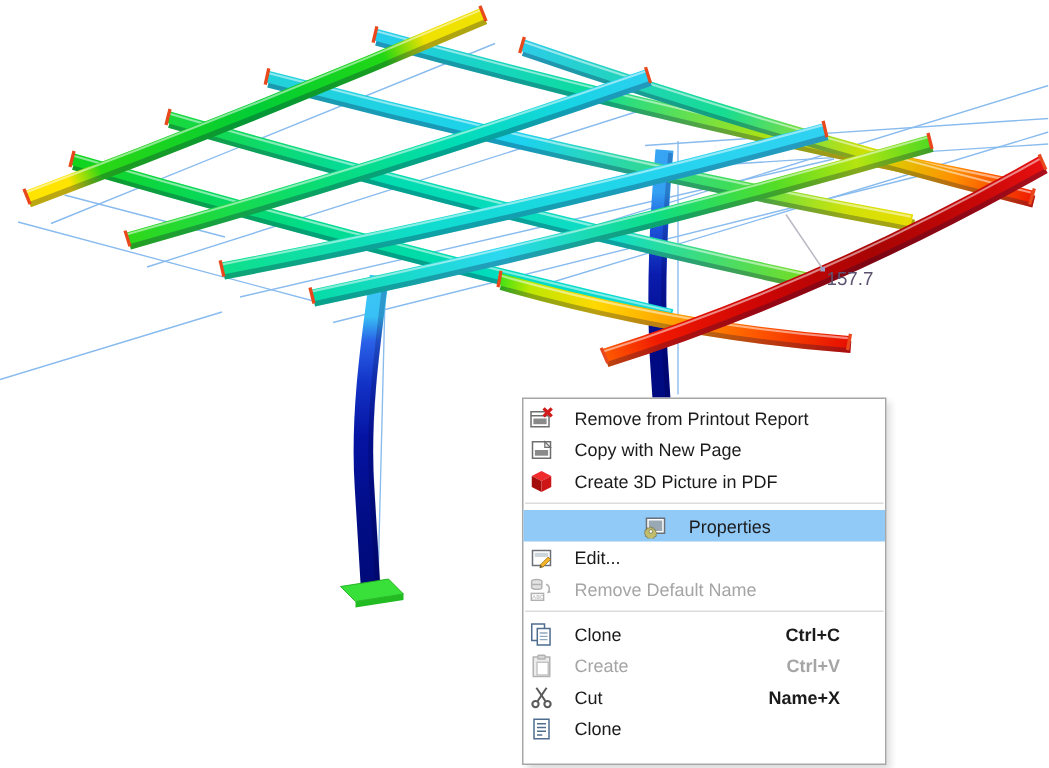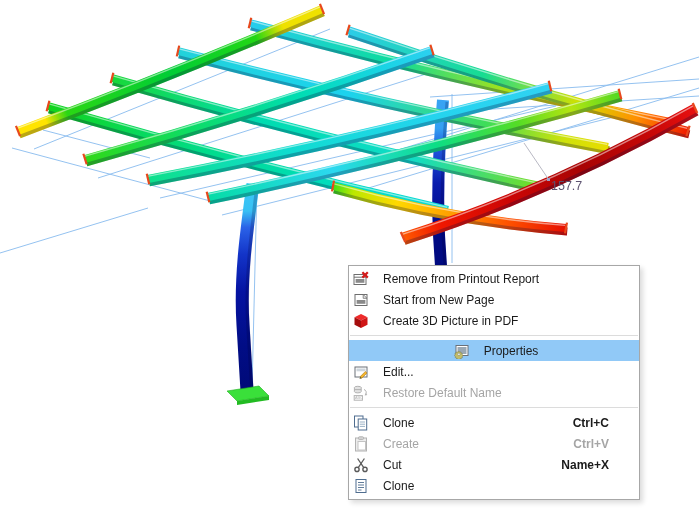--- a/index.html
+++ b/index.html
@@ -5,24 +5,24 @@
   html,body{margin:0;padding:0;}
   body{
     width:699px;height:512px;overflow:hidden;background:#ffffff;
     font-family:"Liberation Sans",sans-serif;
   }
   .stage{position:relative;width:699px;height:512px;background:#fff;}
   #scene{position:absolute;left:0;top:0;}
 
   
   .context-menu{
-    position:absolute;left:348px;top:265px;width:292px;
+    position:absolute;left:348px;top:265px;width:243px;
     background:#ffffff;border:1px solid #a7a7a7;
     box-shadow:3px 3px 5px rgba(0,0,0,0.14);
-    padding:2px 0 3px 0;box-sizing:border-box;
+    padding:2px 0 13px 0;box-sizing:border-box;
     font-size:12px;color:#1b1b1b;cursor:default;
   }
   .menu-item{
     height:21px;display:flex;align-items:center;
     padding:0 0 0 4px;white-space:nowrap;
   }
   .menu-item .ic{width:16px;height:16px;flex:0 0 16px;display:block;}
   .menu-item .ic svg{display:block;width:16px;height:16px;}
   .menu-item .lb{margin-left:14px;}
   .menu-item .sc{margin-left:auto;padding-right:30px;font-weight:bold;}
@@ -274,21 +274,21 @@
     </div>
 
     <div class="menu-item">
       <span class="ic">
         <svg viewBox="0 0 16 16">
           <rect x="2" y="2.5" width="12" height="11" fill="#fff" stroke="#6e6e6e"></rect>
           <polygon points="10.2,2.5 14,6.3 10.2,6.3" fill="#ececec" stroke="#6e6e6e" stroke-width="0.8"></polygon>
           <rect x="3.6" y="8" width="8.8" height="3.8" fill="#8a8a8a"></rect>
         </svg>
       </span>
-      <span class="lb">Start from New Page</span>
+      <span class="lb">Copy with New Page</span>
     </div>
 
     <div class="menu-item">
       <span class="ic">
         <svg viewBox="0 0 16 16">
           <polygon points="8,1 14.5,4.3 8,7.6 1.5,4.3" fill="#ef2b2b"></polygon>
           <polygon points="1.5,4.3 8,7.6 8,15 1.5,11.7" fill="#a50d0d"></polygon>
           <polygon points="14.5,4.3 8,7.6 8,15 14.5,11.7" fill="#cf1616"></polygon>
         </svg>
       </span>
@@ -326,21 +326,21 @@
         <svg viewBox="0 0 16 16">
           <ellipse cx="4.8" cy="2.6" rx="3.4" ry="1.3" fill="#e2e2e2" stroke="#b2b2b2"></ellipse>
           <path d="M1.4 2.6 V6.6 a3.4 1.3 0 0 0 6.8 0 V2.6" fill="#e2e2e2" stroke="#b2b2b2"></path>
           <line x1="1.4" y1="4.6" x2="8.2" y2="4.6" stroke="#b2b2b2"></line>
           <rect x="1.2" y="10.6" width="8.2" height="4.6" fill="#fff" stroke="#b2b2b2"></rect>
           <text x="1.9" y="14.3" font-size="3.8" fill="#b2b2b2" font-family="Liberation Sans, sans-serif">ABC</text>
           <path d="M11 4.5 q3.2 1.2 1.8 5.2" stroke="#b2b2b2" fill="none"></path>
           <path d="M11.6 10.6 l1-2.4 1.8 1.7 z" fill="#b2b2b2"></path>
         </svg>
       </span>
-      <span class="lb">Restore Default Name</span>
+      <span class="lb">Remove Default Name</span>
     </div>
 
     <div class="menu-sep"></div>
 
     <div class="menu-item">
       <span class="ic">
         <svg viewBox="0 0 16 16">
           <rect x="1.5" y="1" width="8.5" height="11" fill="#fff" stroke="#4f6d8f"></rect>
           <rect x="5.2" y="4" width="8.5" height="11" fill="#fff" stroke="#4f6d8f"></rect>
           <g stroke="#8fa8c0" stroke-width="0.9">

